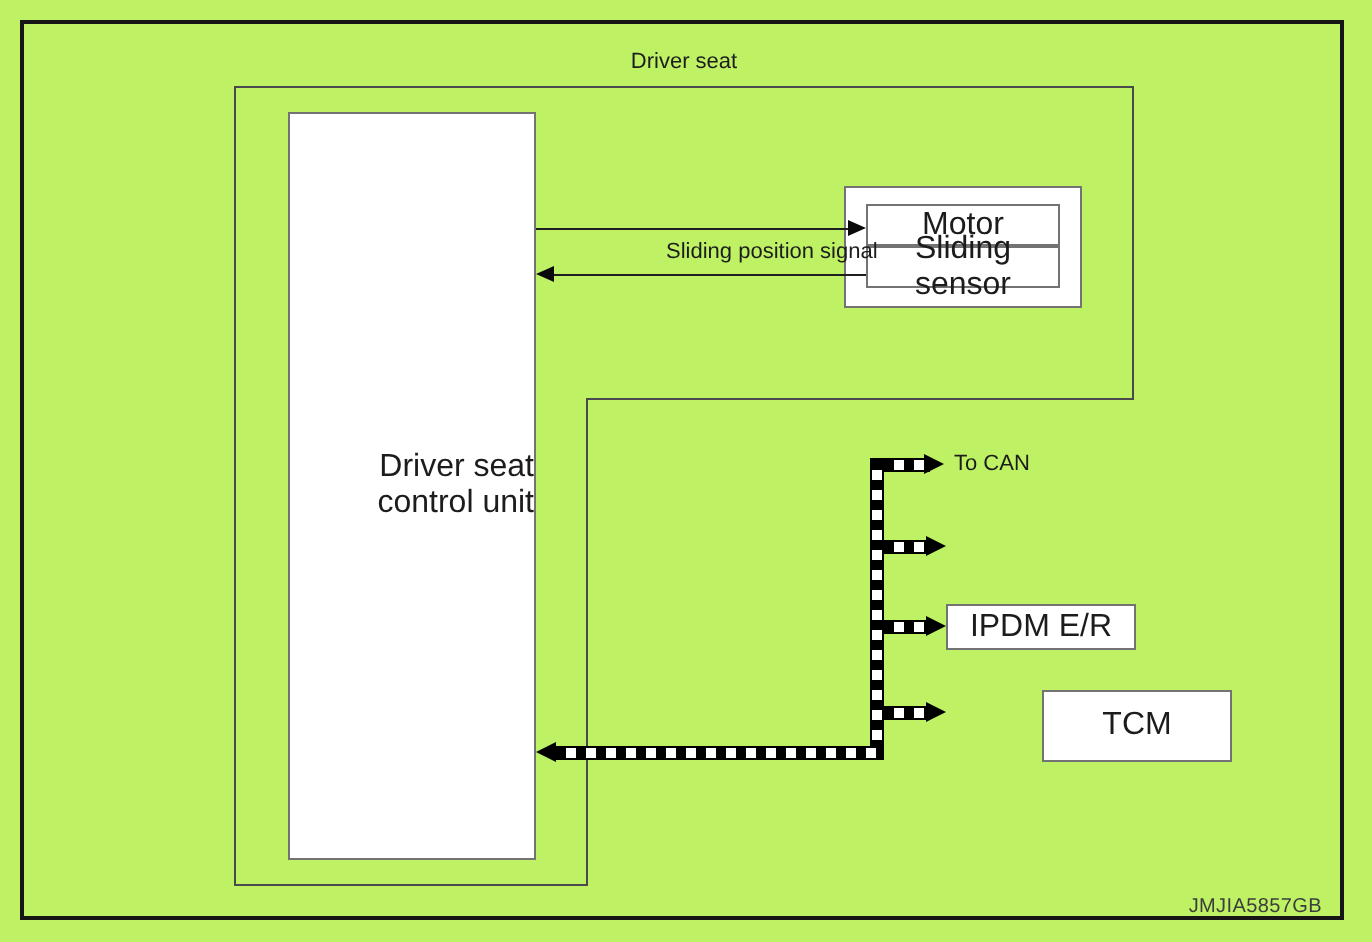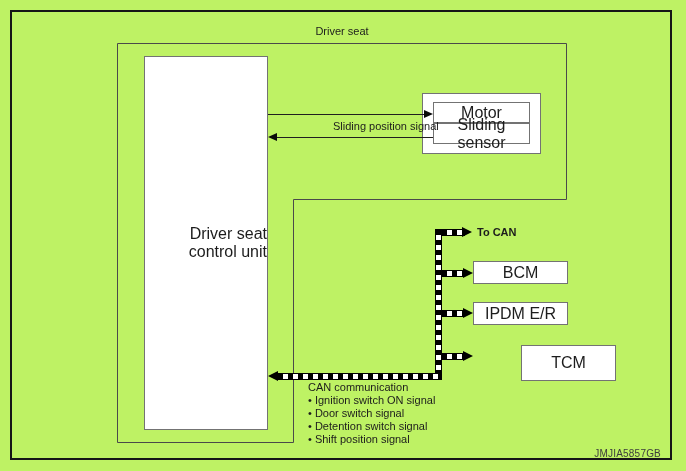--- a/index.html
+++ b/index.html
@@ -63,46 +63,36 @@
   <div class="tri r-sm" style="left:424px;top:110px;"></div>
 
   <div class="line-h" style="left:277px;top:137px;width:156px;"></div>
   <div class="tri l-sm" style="left:268px;top:133px;"></div>
   <div class="lbl" style="left:293px;top:120px;margin-left:40px;">Sliding position signal</div>
 
   <div class="can v" style="left:435px;top:229px;height:149px;"></div>
 
   <div class="can h" style="left:441px;top:229px;width:22px;"></div>
   <div class="tri r-lg" style="left:462px;top:227px;"></div>
-  <div class="lbl" style="left:477px;top:226px;font-weight:bold;">To CAN</div>
+  <div class="lbl" style="left:477px;top:226px;">To CAN</div>
 
   <div class="can h" style="left:441px;top:270px;width:20px;"></div>
   <div class="tri r-lg" style="left:463px;top:268px;"></div>
-  <div class="box" style="left:473px;top:261px;width:95px;height:23px;">
-    <span>BCM</span>
-  </div>
 
   <div class="can h" style="left:441px;top:310px;width:20px;"></div>
   <div class="tri r-lg" style="left:463px;top:308px;"></div>
   <div class="box" style="left:473px;top:302px;width:95px;height:23px;justify-content:center;">
     <span>IPDM E/R</span>
   </div>
 
   <div class="can h" style="left:441px;top:353px;width:20px;"></div>
   <div class="tri r-lg" style="left:463px;top:351px;"></div>
   <div class="box" style="left:473px;top:345px;width:95px;height:36px;margin-left:48px;">
     <span>TCM</span>
   </div>
 
   <div class="can h" style="left:277px;top:373px;width:163px;"></div>
   <div class="tri l-lg" style="left:268px;top:371px;"></div>
 
-  <div class="notes">
-    <div>CAN communication</div>
-    <div>• Ignition switch ON signal</div>
-    <div>• Door switch signal</div>
-    <div>• Detention switch signal</div>
-    <div>• Shift position signal</div>
-  </div>
 
   <div class="fig-id">JMJIA5857GB</div>
 
 </div>
 
 </body></html>

